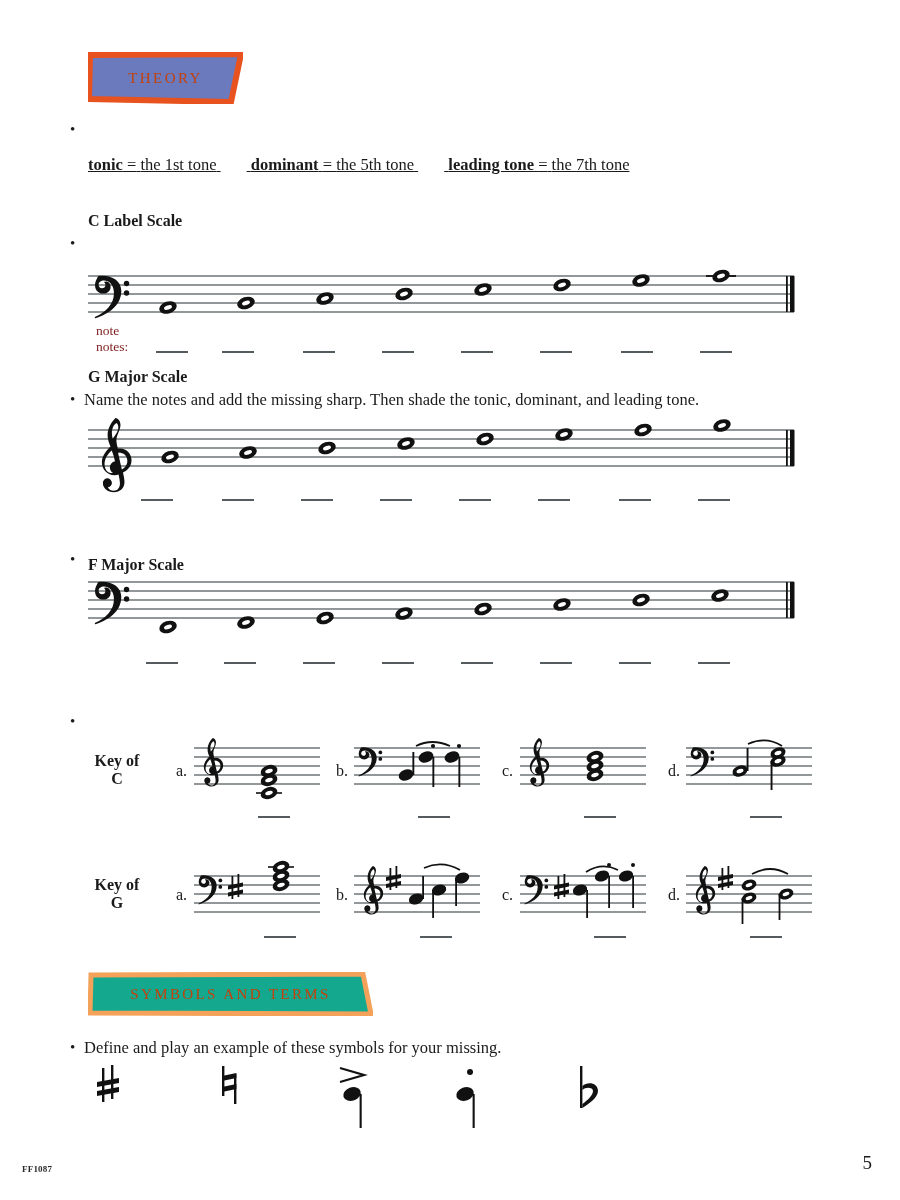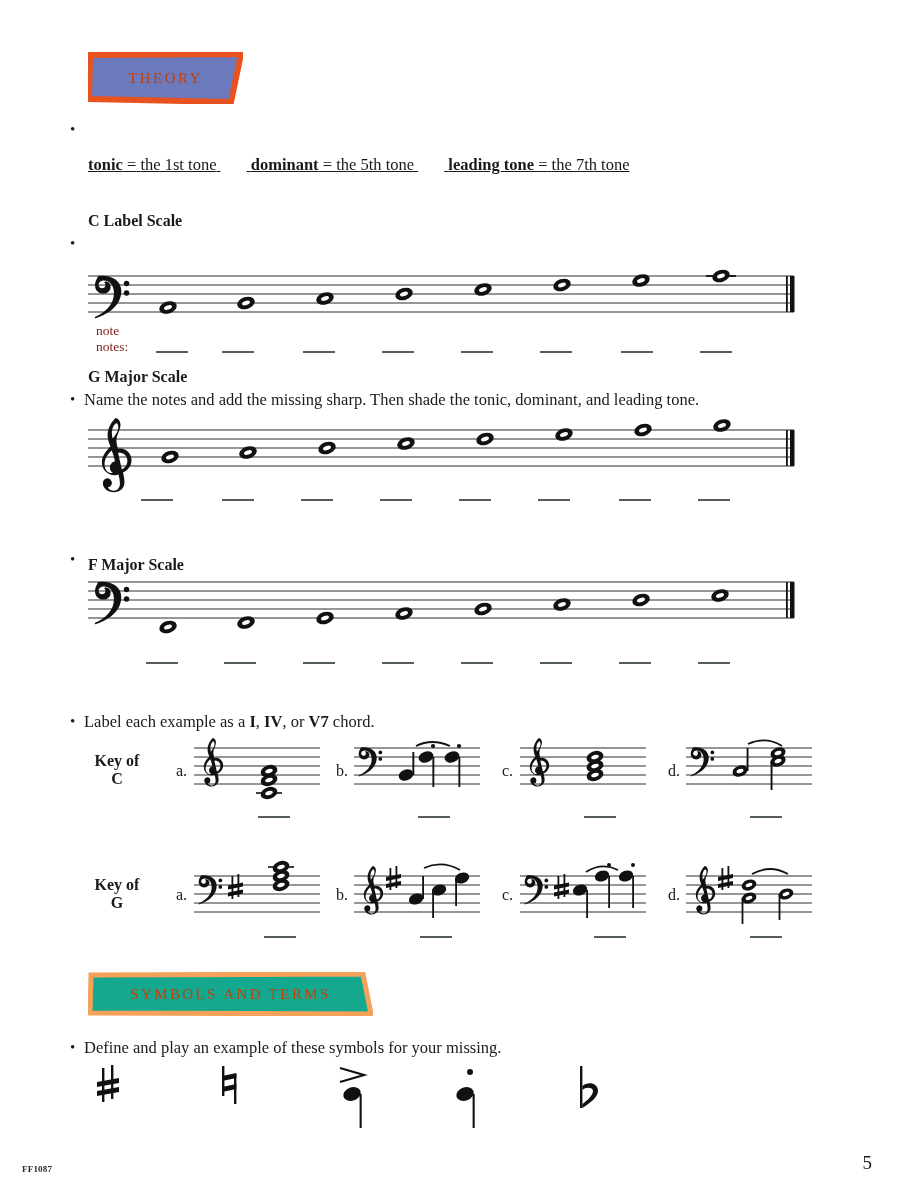--- a/index.html
+++ b/index.html
@@ -361,23 +361,20 @@
 <div class="blank" style="left:224px; top:662px; width:32px;"></div>
 <div class="blank" style="left:303px; top:662px; width:32px;"></div>
 <div class="blank" style="left:382px; top:662px; width:32px;"></div>
 <div class="blank" style="left:461px; top:662px; width:32px;"></div>
 <div class="blank" style="left:540px; top:662px; width:32px;"></div>
 <div class="blank" style="left:619px; top:662px; width:32px;"></div>
 <div class="blank" style="left:698px; top:662px; width:32px;"></div>
 
 <div class="bullet-row" style="left:70px; top:712px; width:740px;">
   <span class="bullet-dot">•</span>
-  <span class="bullet-text">
-    <span>Label each example as a </span><span class="bold">I</span><span>, </span><span class="bold">IV</span><span>, or </span><span class="bold">V7</span><span> chord.</span>
-  </span>
 </div>
 
 <div class="key-label" style="left:78px; top:752px; width:78px;">
   <div>Key of</div>
   <div>C</div>
 </div>
 
 <div class="ex-letter" style="left:176px; top:762px;">a.</div>
 <div class="staff-wrap" style="left:194px; top:736px;">
   <svg width="126" height="74" viewBox="0 0 126 74">

